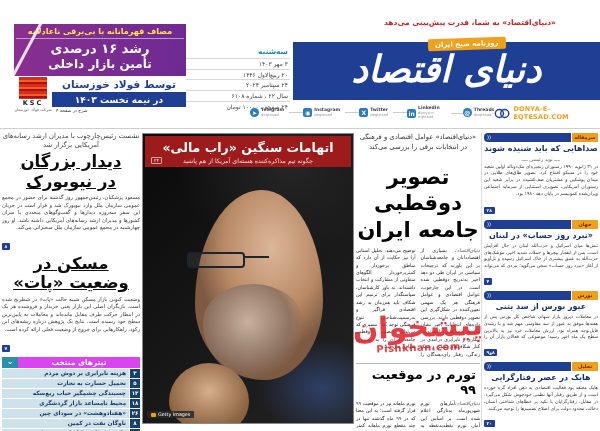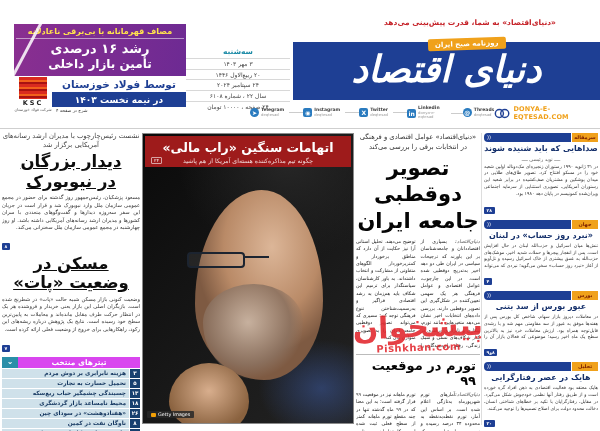--- a/index.html
+++ b/index.html
@@ -14,21 +14,21 @@
     font-size:7.5px; font-weight:bold; color:#c52127; }
   .masthead-bar { position:absolute; top:42px; left:293px; right:0; height:58px;
     background:#1e3f94; display:flex; align-items:center; justify-content:center; }
   .masthead-text { color:#fff; font-size:37px; font-weight:bold; font-style:italic;
     white-space:nowrap; line-height:1; transform:translateY(-2px); }
   .badge { position:absolute; top:38px; left:428px; z-index:3; background:#f0a11b;
     color:#fff; font-size:7px; font-weight:bold; padding:2px 7px; border-radius:2px;
     transform:rotate(-2deg); white-space:nowrap; }
   .dateblock { position:absolute; top:46px; left:186px; width:104px; font-size:6px;
     color:#444; text-align:right; }
-  .dateblock .row { padding:1px 2px; border-bottom:1px solid #d8d8d8; line-height:1.3;text-align:center; }
+  .dateblock .row { padding:1px 2px; border-bottom:1px solid #d8d8d8; line-height:1.3; }
   .dateblock .row:last-child { border-bottom:none; }
   .weekday { color:#1a8aa6; font-weight:bold; font-size:7.5px; }
   .socialrow { position:absolute; top:104px; left:250px; right:4px; height:18px;
     display:flex; direction:ltr; align-items:center; justify-content:space-between; }
   .social { display:flex; direction:ltr; align-items:center; gap:2px; }
   .soc-ic { width:9px; height:9px; border-radius:2px; background:#2a7bbf; color:#fff;
     font-size:6px; line-height:9px; text-align:center; font-weight:bold; flex:0 0 auto; }
   .soc-ic.round { border-radius:50%; }
   .soc-txt { display:flex; flex-direction:column; line-height:1.1; }
   .soc-name { font-size:4.5px; font-weight:bold; color:#444; }
@@ -108,21 +108,21 @@
     border:1px solid rgba(255,255,255,.6); padding:0 2px; border-radius:1px; }
   .getty { position:absolute; bottom:5px; left:4px; direction:ltr; display:flex;
     align-items:center; gap:2px; background:rgba(40,40,40,.85); padding:1px 4px;
     border-radius:1px; }
   .getty-ic { width:5px; height:4px; background:#f2a007; border-radius:1px; }
   .getty-txt { color:#fff; font-size:4.8px; }
   
   .maincol { position:absolute; top:133px; right:120px; left:356px; width:124px; }
   .main-kicker { font-size:6.8px; color:#333; text-align:center; line-height:1.4; }
   .main-head { font-size:21px; font-weight:bold; color:#050505; text-align:center;
-    line-height:1.25; margin:3px 0 4px; }
+    line-height:1.25; margin:12px 0 4px; }
   .main-body { font-size:4.8px; color:#222; text-align:justify; line-height:1.55;
     column-count:2; column-gap:5px; height:112px; overflow:hidden; }
   .lead-mark { color:#8a8a8a; font-weight:bold; font-style:italic; }
   .main-rule { border-top:1px solid #bbb; margin:4px 0 3px; }
   .sec-head { font-size:13px; font-weight:bold; color:#050505; text-align:right;
     padding-right:4px; margin-bottom:3px; }
   .sec-body { font-size:4.8px; color:#222; text-align:justify; line-height:1.55;
     column-count:2; column-gap:5px; height:64px; overflow:hidden; }
   
   .stamp { position:absolute; top:312px; left:352px; width:132px; text-align:center;

